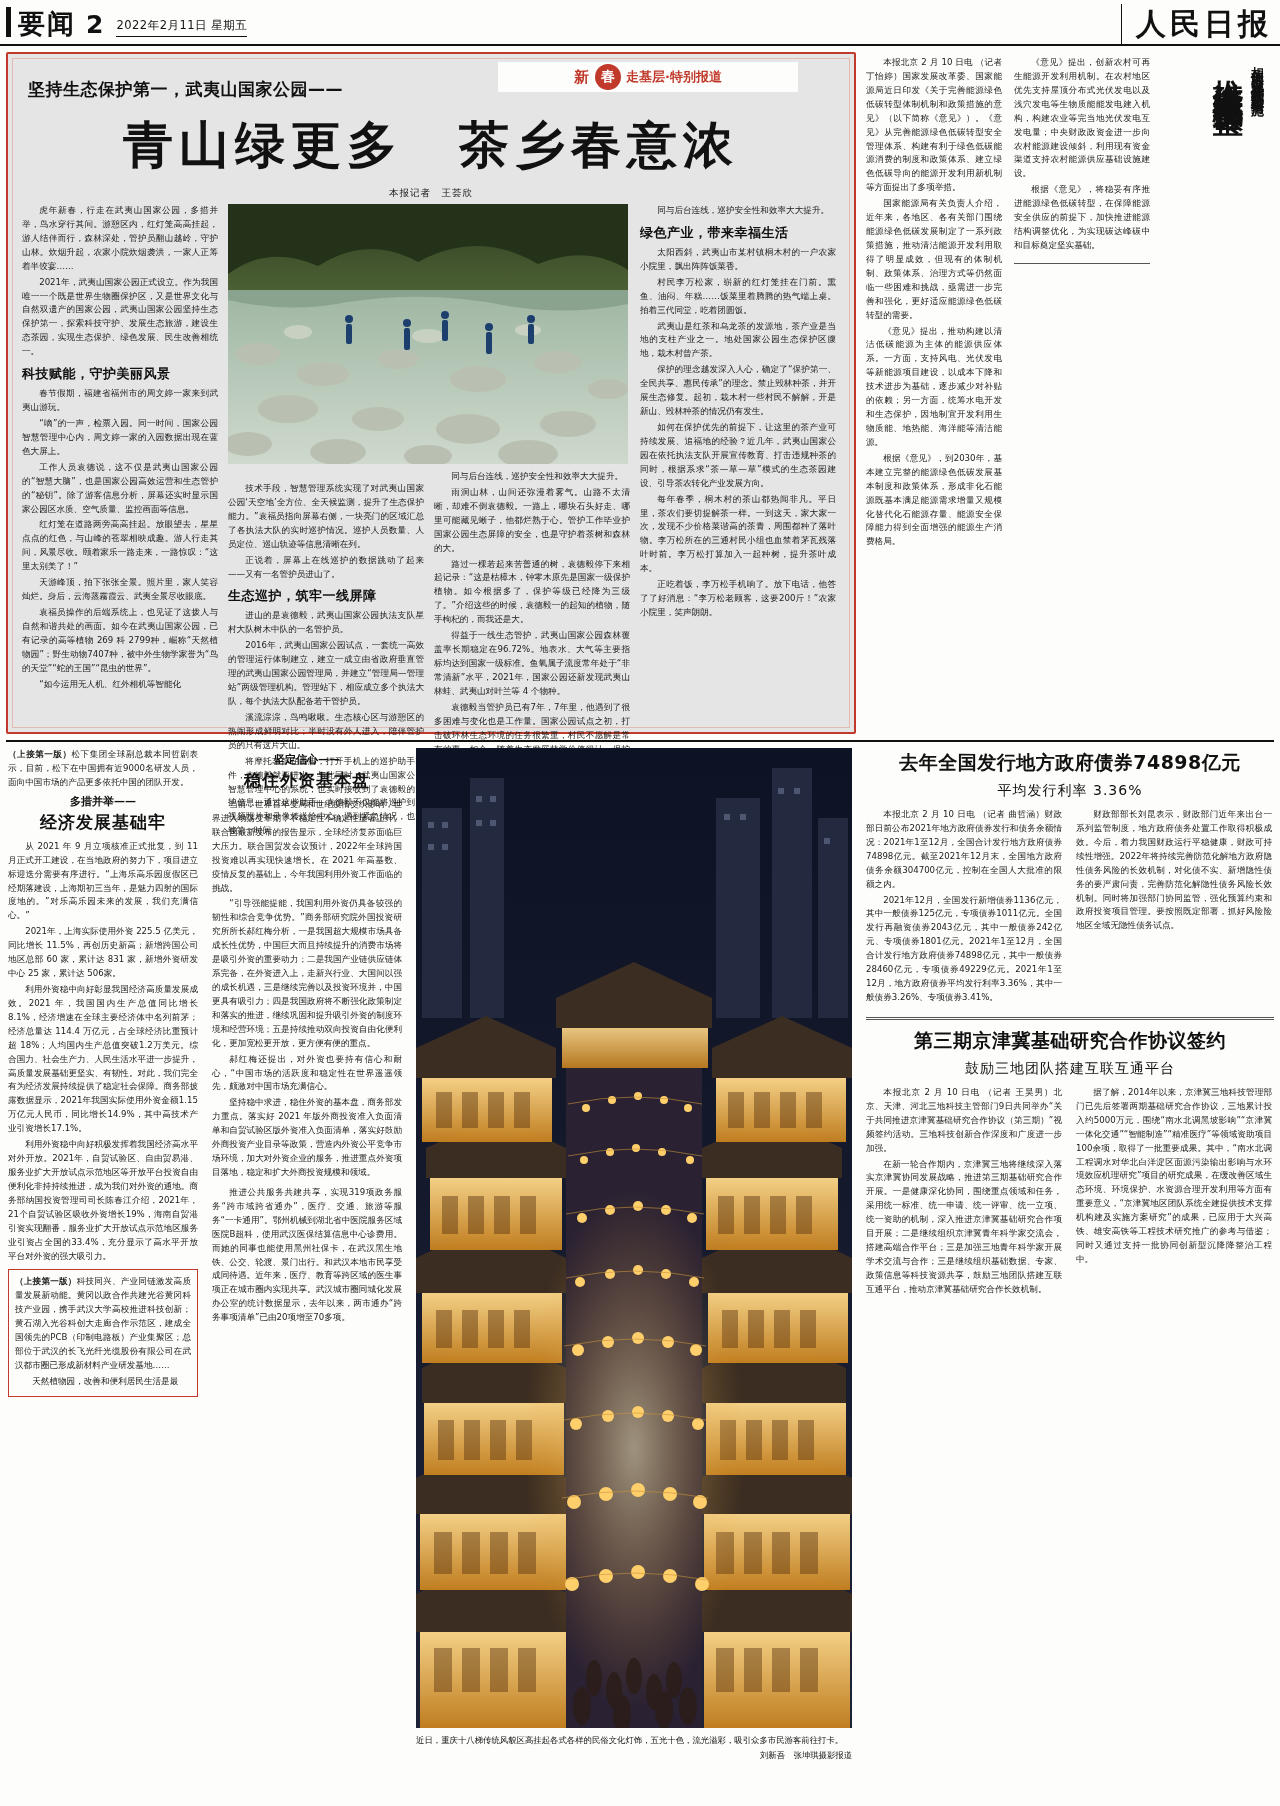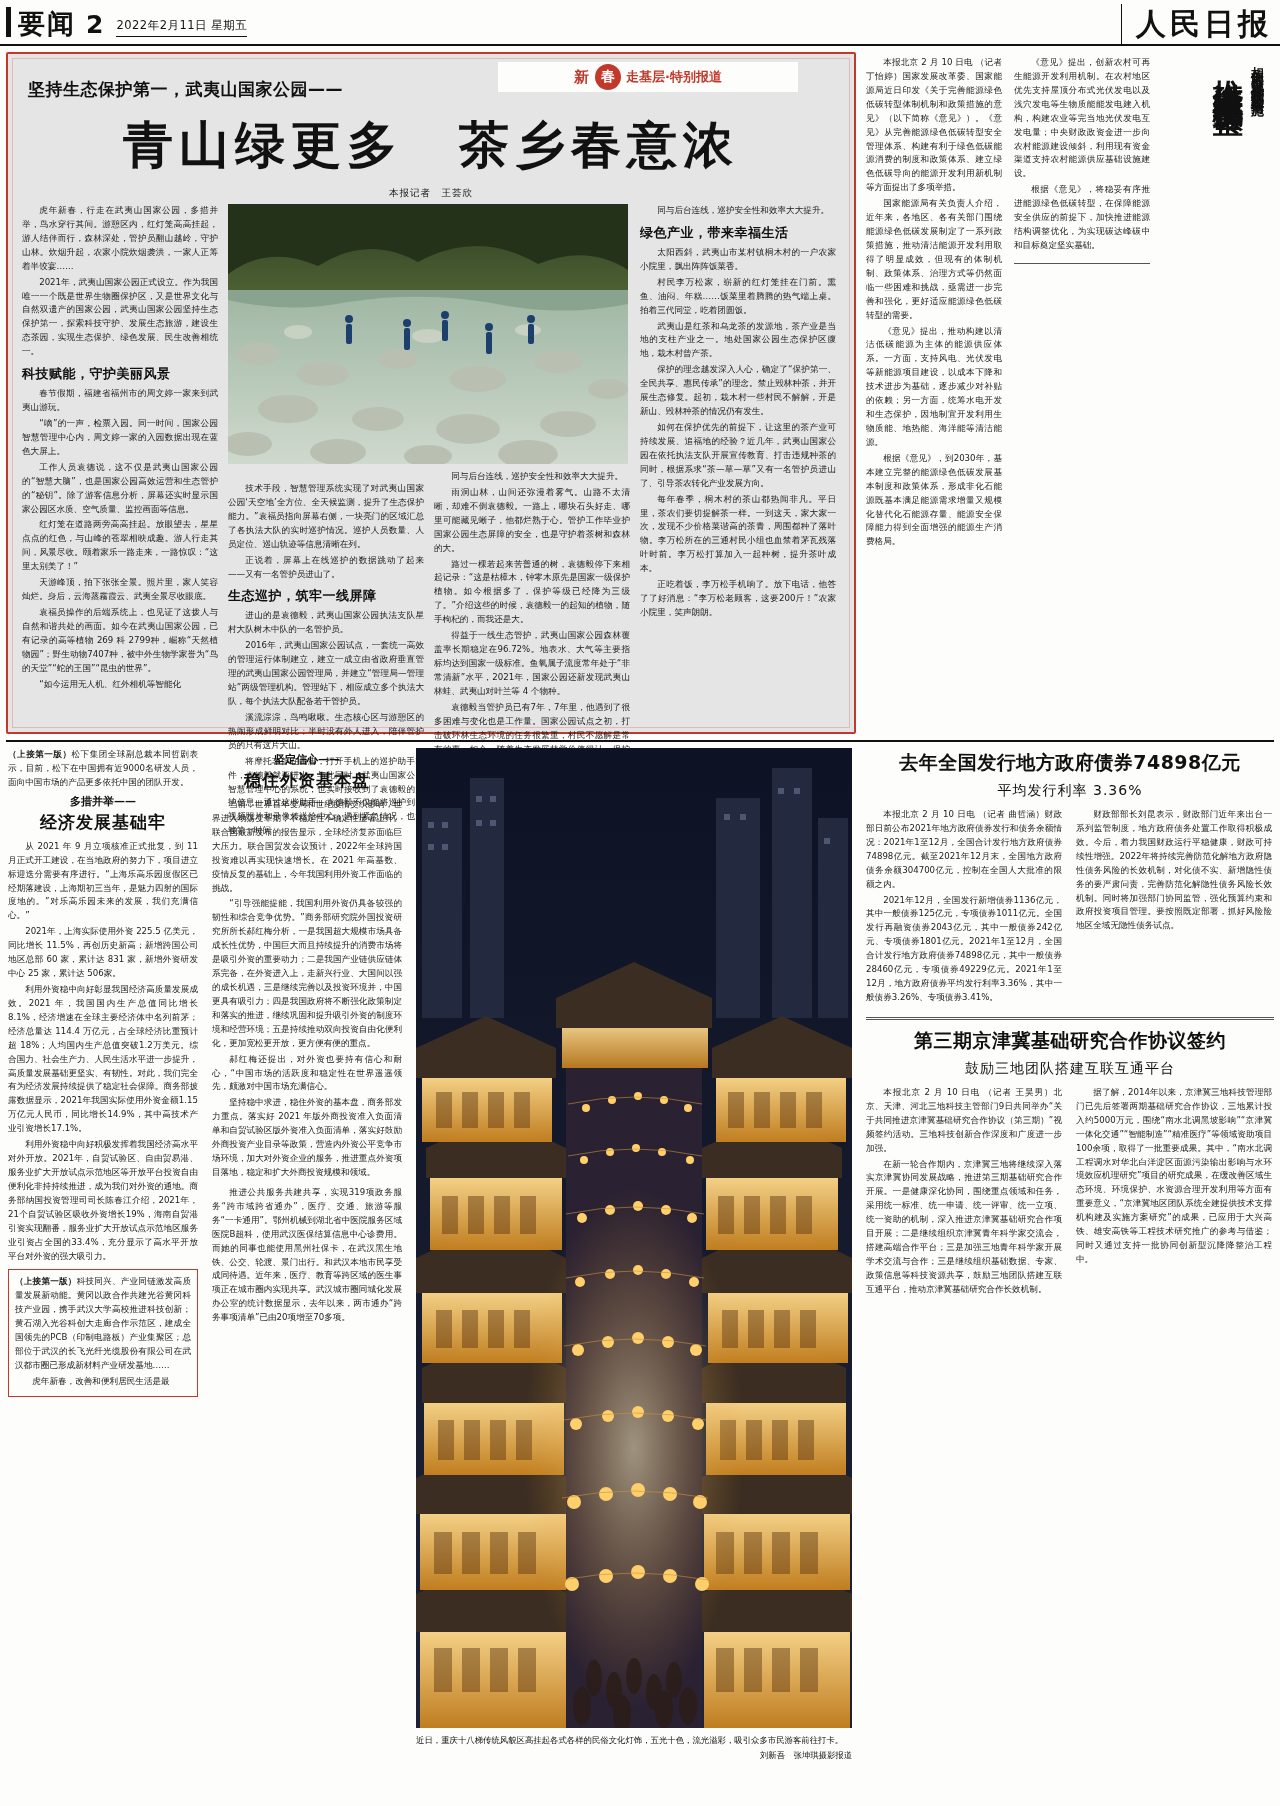--- a/index.html
+++ b/index.html
@@ -289,21 +289,21 @@
       <div class="fcol c4">
         <div class="body-text">
           <p>同与后台连线，巡护安全性和效率大大提升。</p>
         </div>
         <div class="sub-h">绿色产业，带来幸福生活</div>
         <div class="body-text">
           <p>太阳西斜，武夷山市某村镇桐木村的一户农家小院里，飘出阵阵饭菜香。</p>
           <p>村民李万松家，崭新的红灯笼挂在门前。熏鱼、油闷、年糕……饭菜里着腾腾的热气端上桌。拍着三代同堂，吃着团圆饭。</p>
           <p>武夷山是红茶和乌龙茶的发源地，茶产业是当地的支柱产业之一。地处国家公园生态保护区腹地，栽木村曾产茶。</p>
           <p>保护的理念越发深入人心，确定了“保护第一、全民共享、惠民传承”的理念。禁止毁林种茶，并开展生态修复。起初，栽木村一些村民不解解，开是新山、毁林种茶的情况仍有发生。</p>
-          <p>如何在保护优先的前提下，让这里的茶产业可持续发展、追福地的经验？近几年，武夷山国家公园在依托执法支队开展宣传教育、打击违规种茶的同时，根据系求“茶—草—草”又有一名管护员进山了、引导茶农转化产业发展方向。</p>
+          <p>如何在保护优先的前提下，让这里的茶产业可持续发展、追福地的经验？近几年，武夷山国家公园在依托执法支队开展宣传教育、打击违规种茶的同时，根据系求“茶—草—草”模式的生态茶园建设、引导茶农转化产业发展方向。</p>
           <p>每年春季，桐木村的茶山都热闻非凡。平日里，茶农们要切提解茶一样。一到这天，家大家一次，发现不少价格菜谐高的茶青，周围都种了落叶物。李万松所在的三通村民小组也血禁着茅瓦残落叶时前。李万松打算加入一起种树，提升茶叶成本。</p>
           <p>正吃着饭，李万松手机响了。放下电话，他答了了好消息：“李万松老顾客，这要200斤！”农家小院里，笑声朗朗。</p>
         </div>
       </div>
     </div>
   </div>
 
   <div class="tagline">
     <span class="tg-txt">新</span>
     <span class="tg-seal">春</span>
@@ -345,21 +345,21 @@
       <div class="mid-h2">经济发展基础牢</div>
       <div class="body-text">
         <p>从 2021 年 9 月立项核准正式批复，到 11 月正式开工建设，在当地政府的努力下，项目进立标迎迭分需要有序进行。“上海乐高乐园度假区已经期落建设，上海期初三当年，是魅力四射的国际度地的。”对乐高乐园未来的发展，我们充满信心。”</p>
         <p>2021年，上海实际使用外资 225.5 亿美元，同比增长 11.5%，再创历史新高；新增跨国公司地区总部 60 家，累计达 831 家，新增外资研发中心 25 家，累计达 506家。</p>
         <p>利用外资稳中向好彰显我国经济高质量发展成效。2021 年，我国国内生产总值同比增长8.1%，经济增速在全球主要经济体中名列前茅；经济总量达 114.4 万亿元，占全球经济比重预计超 18%；人均国内生产总值突破1.2万美元。综合国力、社会生产力、人民生活水平进一步提升，高质量发展基础更坚实、有韧性。对此，我们完全有为经济发展持续提供了稳定社会保障。商务部披露数据显示，2021年我国实际使用外资金额1.15万亿元人民币，同比增长14.9%，其中高技术产业引资增长17.1%。</p>
         <p>利用外资稳中向好积极发挥着我国经济高水平对外开放。2021年，自贸试验区、自由贸易港、服务业扩大开放试点示范地区等开放平台投资自由便利化非持持续推进，成为我们对外资的通地。商务部纳国投资管理司司长陈春江介绍，2021年，21个自贸试验区吸收外资增长19%，海南自贸港引资实现翻番，服务业扩大开放试点示范地区服务业引资占全国的33.4%，充分显示了高水平开放平台对外资的强大吸引力。</p>
       </div>
       <div class="redbox">
         <div class="body-text">
           <p style="text-indent:0"><span class="jump-note">（上接第一版）</span><span>科技同兴、产业同链激发高质量发展新动能。黄冈以政合作共建光谷黄冈科技产业园，携手武汉大学高校推进科技创新；黄石湖入光谷科创大走廊合作示范区，建成全国领先的PCB（印制电路板）产业集聚区；总部位于武汉的长飞光纤光缆股份有限公司在武汉都市圈已形成新材料产业研发基地……</span></p>
-          <p>虎年新春，改善和便利居民生活是最</p>
+          <p>天然植物园，改善和便利居民生活是最</p>
         </div>
       </div>
     </div>
 
     <div class="blcol bcol2">
       <div class="mid-h">坚定信心——</div>
       <div class="mid-h2">稳住外资基本盘</div>
       <div class="body-text">
         <p>当前，世界百年变局和世纪疫情交织影响，世界进入动荡变革期，不稳定性不确定性显著上升。联合国最新发布的报告显示，全球经济复苏面临巨大压力。联合国贸发会议预计，2022年全球跨国投资难以再实现快速增长。在 2021 年高基数、疫情反复的基础上，今年我国利用外资工作面临的挑战。</p>
         <p>“引导强能提能，我国利用外资仍具备较强的韧性和综合竞争优势。”商务部研究院外国投资研究所所长郝红梅分析，一是我国超大规模市场具备成长性优势，中国巨大而且持续提升的消费市场将是吸引外资的重要动力；二是我国产业链供应链体系完备，在外资进入上，走新兴行业、大国间以强的成长机遇，三是继续完善以及投资环境并，中国更具有吸引力；四是我国政府将不断强化政策制定和落实的推进，继续巩固和提升吸引外资的制度环境和经营环境；五是持续推动双向投资自由化便利化，更加宽松更开放，更方便有便的重点。</p>

